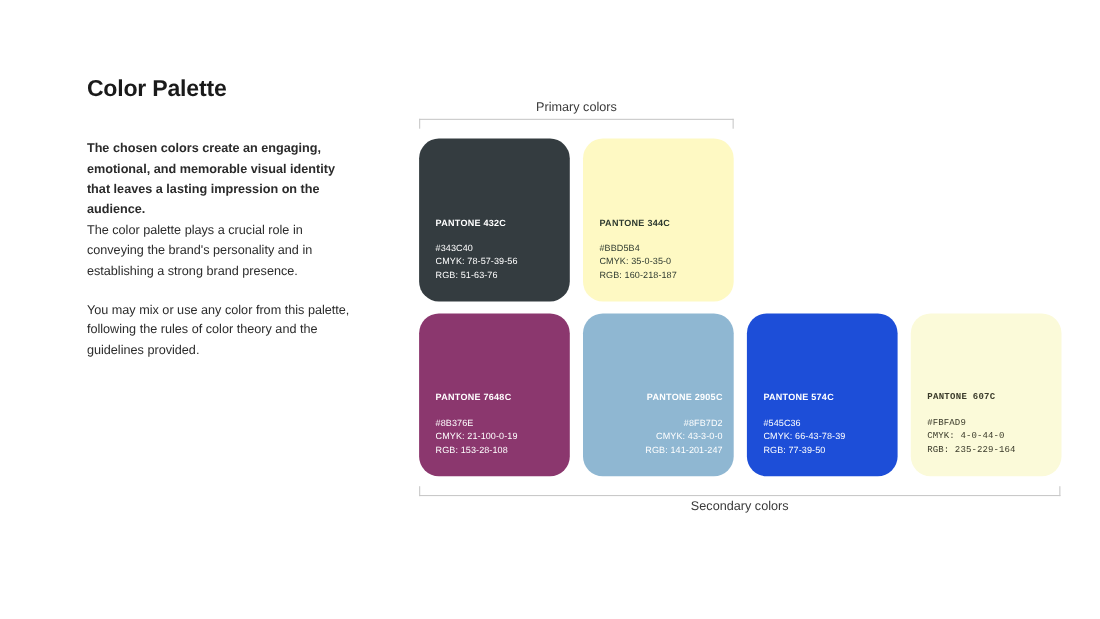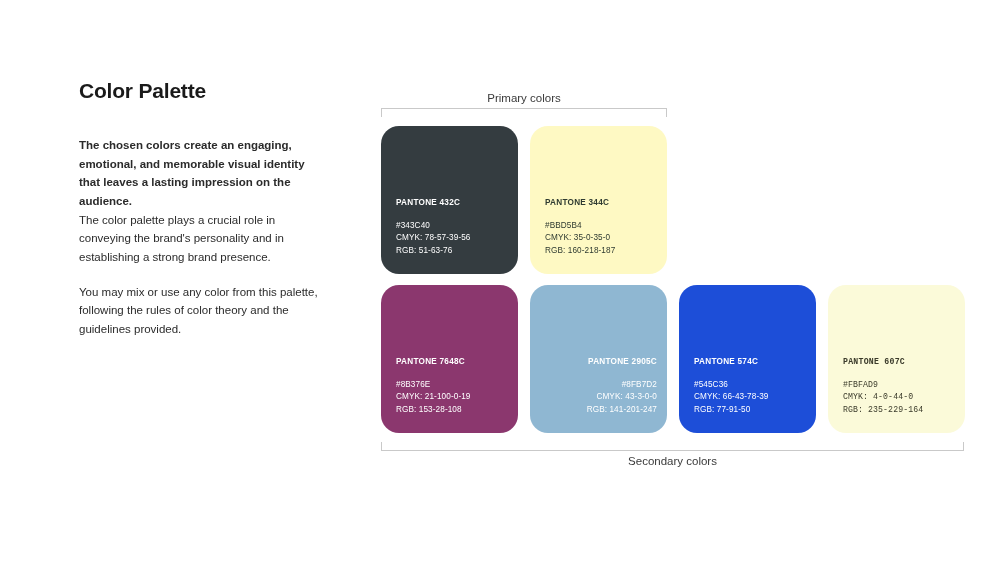--- a/index.html
+++ b/index.html
@@ -12,21 +12,21 @@
     background: #ffffff;
     font-family: "Liberation Sans", sans-serif;
     overflow: hidden;
     position: relative;
   }
 
   
   #left-column {
     position: absolute;
     left: 79px;
-    top: 78px;
+    top: 68px;
     width: 240px;
   }
   #page-title {
     font-size: 21px;
     font-weight: bold;
     color: #1a1a1a;
     letter-spacing: -0.2px;
     margin: 0 0 33px 0;
     line-height: 1.2;
   }
@@ -179,21 +179,21 @@
         </div>
       </div>
     </div>
 
     <div class="swatch" style="background-color: #1d4ed8; color: rgb(255, 255, 255);">
       <div class="swatch-info">
         <div class="swatch-name">PANTONE 574C</div>
         <div class="swatch-values">
           <div>#545C36</div>
           <div>CMYK: 66-43-78-39</div>
-          <div>RGB: 77-91-50</div>
+          <div>RGB: 77-39-50</div>
         </div>
       </div>
     </div>
 
     <div class="swatch" style="background-color: rgb(251, 250, 217); color: rgb(58, 58, 42); font-family: Liberation Mono, monospace;">
       <div class="swatch-info">
         <div class="swatch-name">PANTONE 607C</div>
         <div class="swatch-values">
           <div>#FBFAD9</div>
           <div>CMYK: 4-0-44-0</div>

